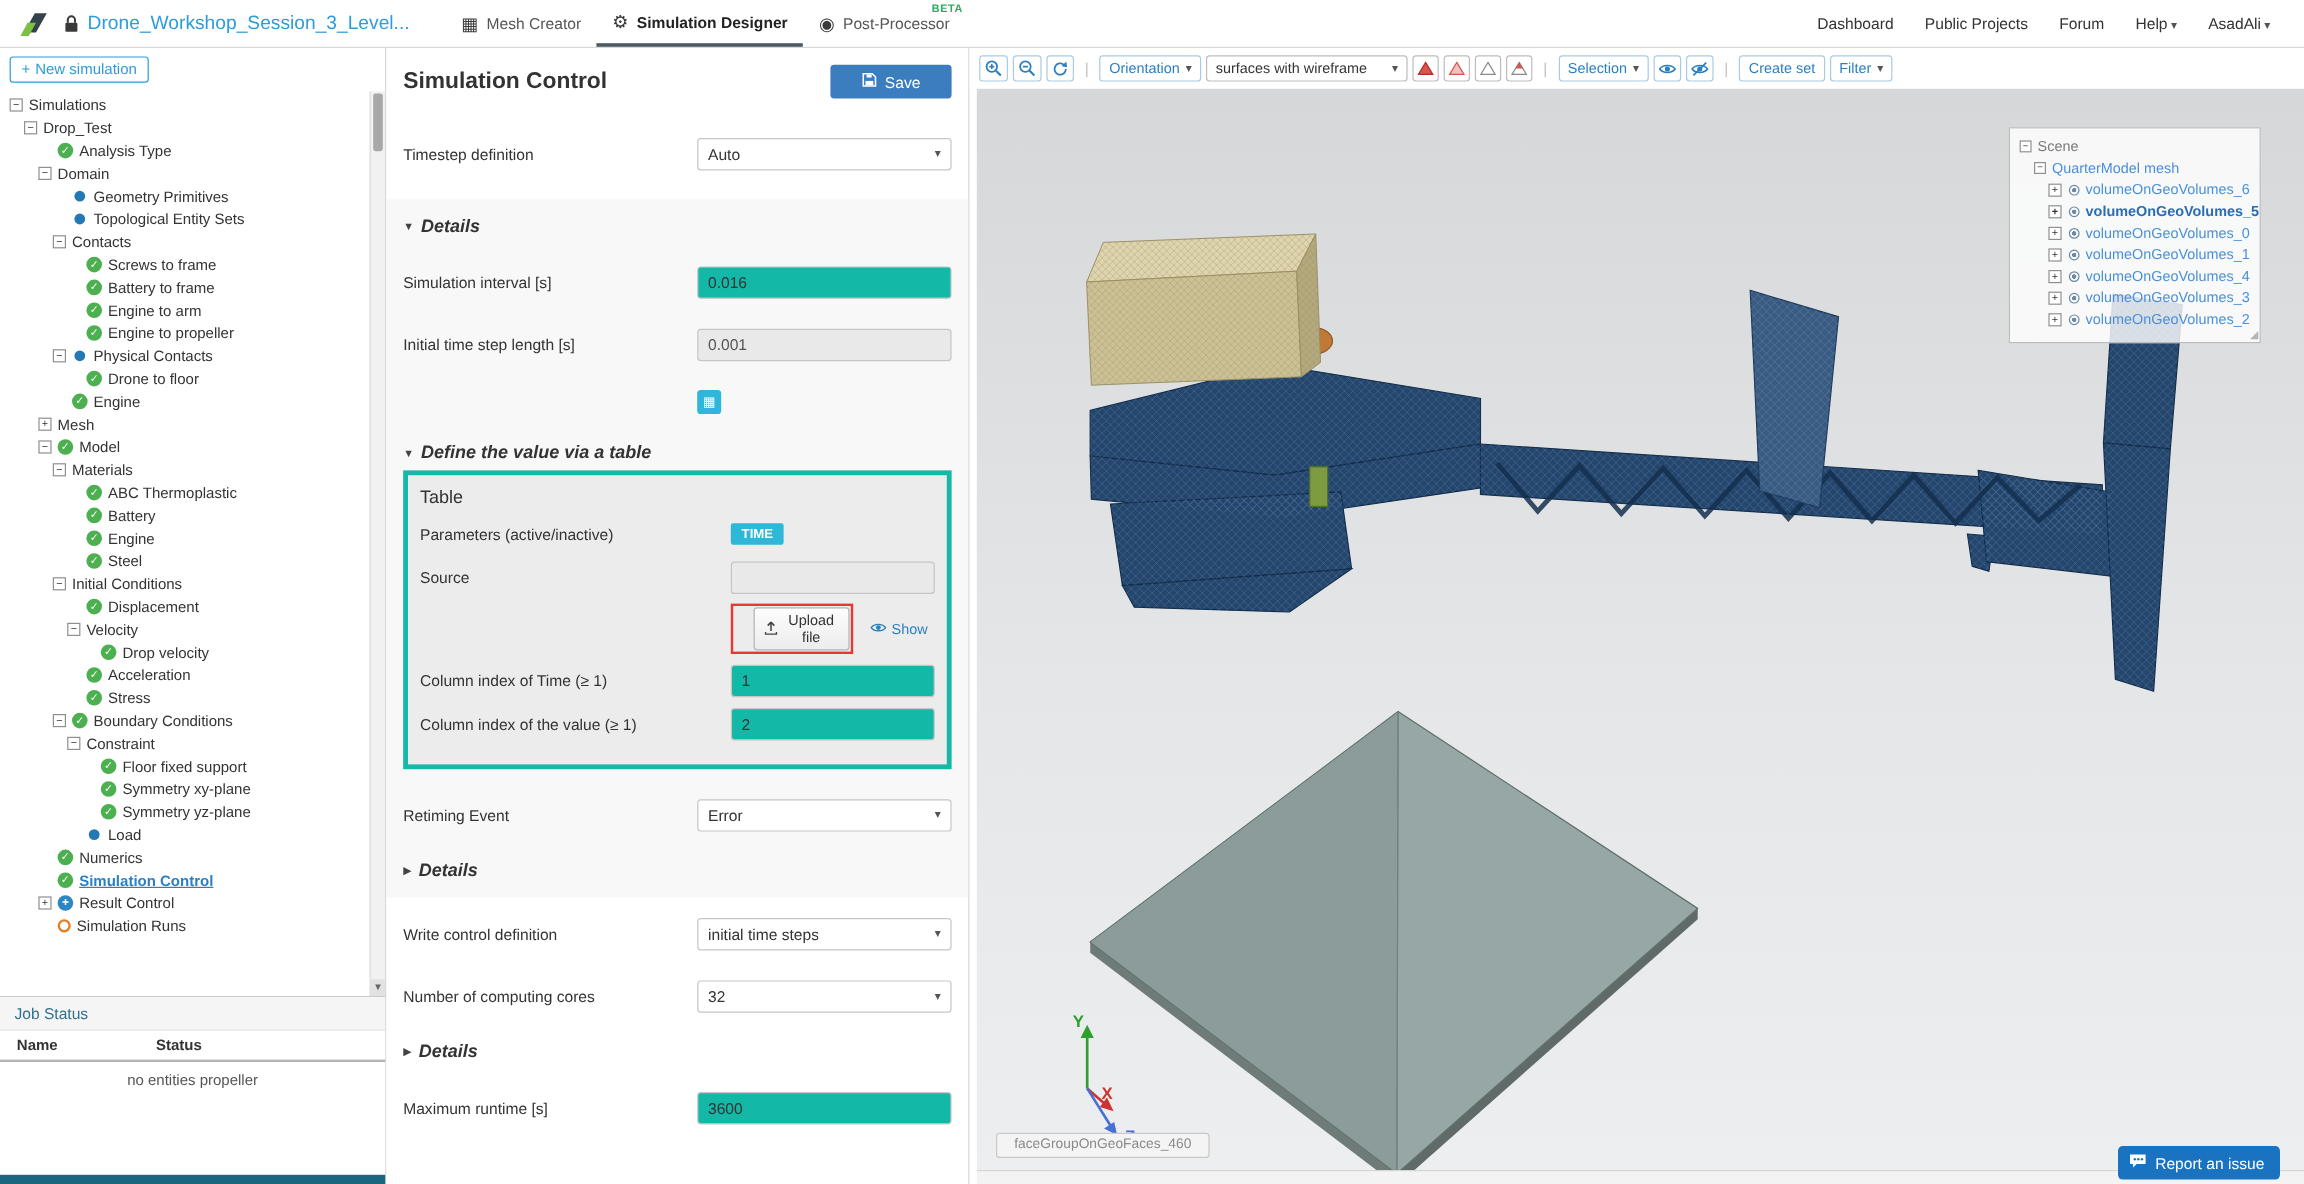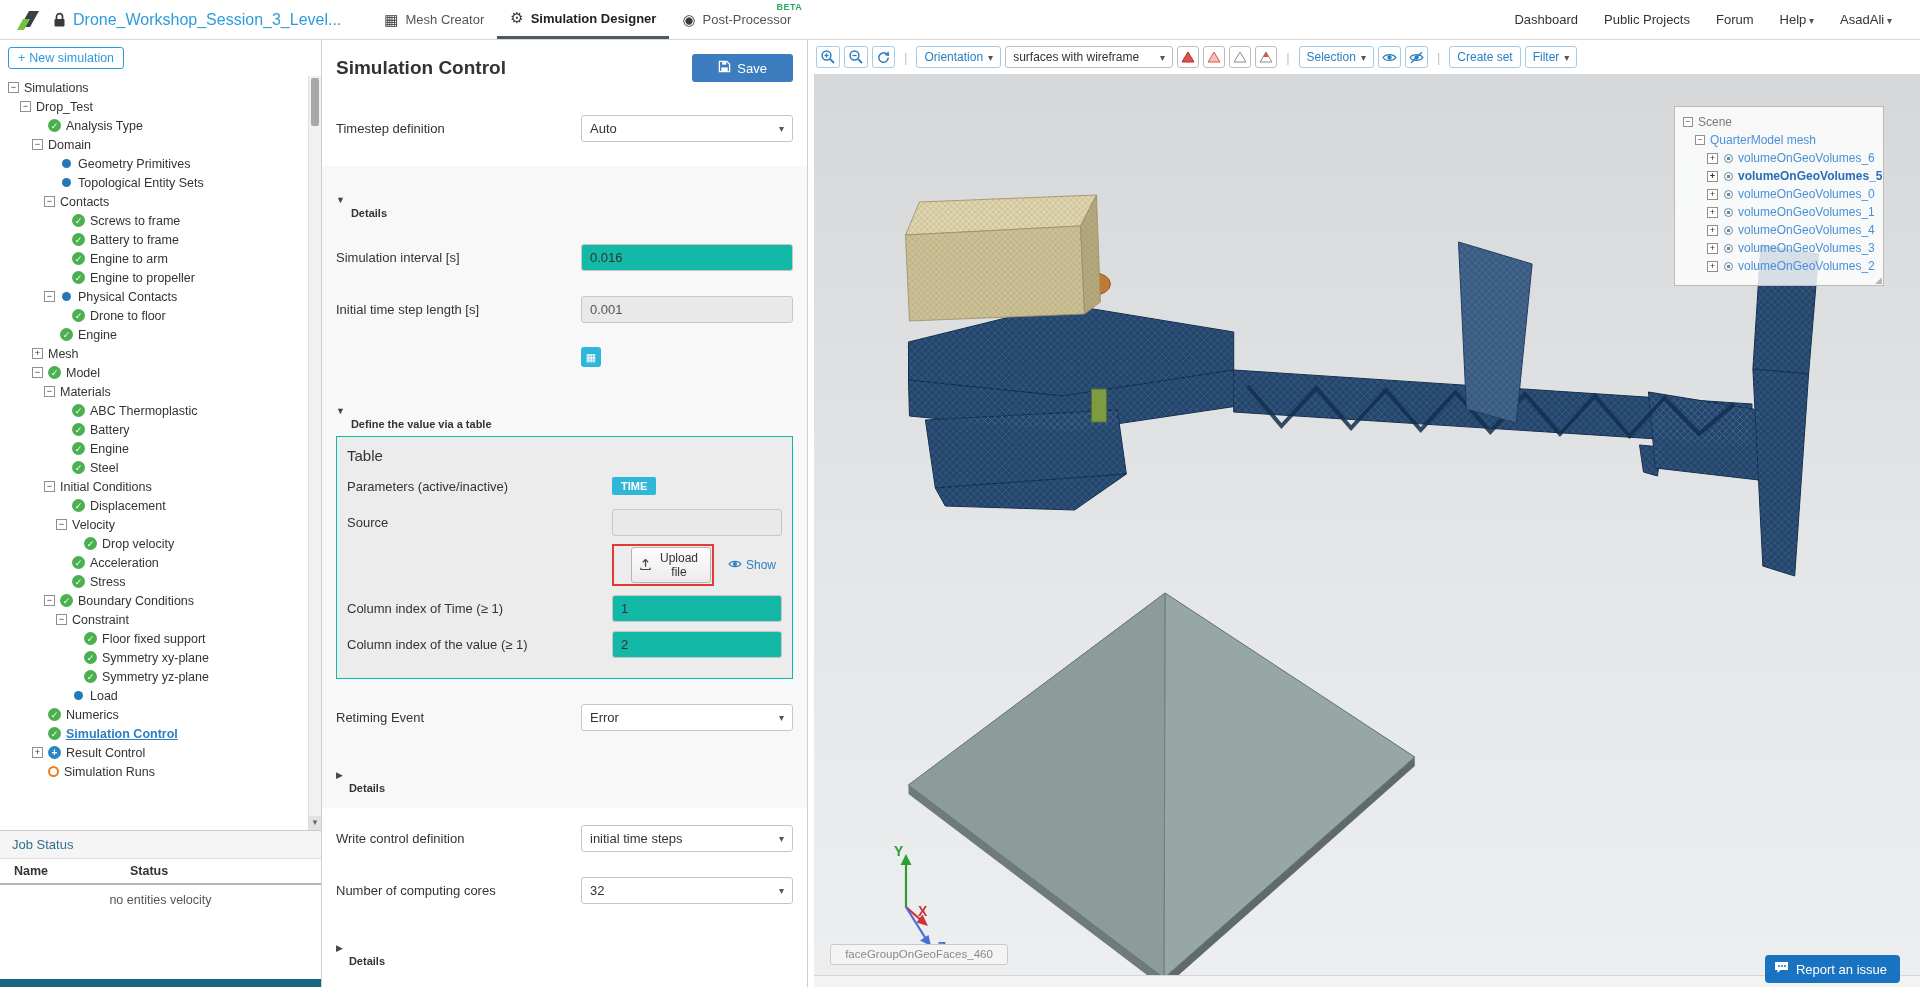--- a/index.html
+++ b/index.html
@@ -60,23 +60,23 @@
   .control { width:212px; display:flex; align-items:center; }
   .table-box .control { width:202px;padding-left:32px; }
   .tinput { width:100%; height:27px; border:1px solid #c6c6c6; border-radius:3px; padding:0 8px; font-size:13px; font-family:inherit; color:#333; background:#14b8a6; }
   .tinput:disabled, .tinput.disabled { background:#e9e9e9; color:#555; }
   .selectbox { width:100%; height:27px; border:1px solid #c6c6c6; border-radius:3px; background:#fff; display:flex; align-items:center; justify-content:space-between; padding:0 8px; cursor:pointer;gap:25px; }
   .selectbox .val { font-size:13px; color:#333; white-space:nowrap; overflow:hidden; }
   .caret { color:#555; font-size:10px; }
   .details-box { background:#f8f8f8; padding:4px 0 10px; margin-top:4px; }
   .dtoggle { display:flex; align-items:center; gap:6px; margin:10px 14px 4px; cursor:pointer; }
   .dtoggle .tri { font-size:9px; color:#444; }
-  .dtoggle .dlabel { font-weight:bold; font-size:11px; color:#333;margin-top:27px; }
+  .dtoggle .dlabel { font-weight:bold; font-style:italic; font-size:15px; color:#333; }
   .tablebtn { width:20px; height:20px; border:none; border-radius:3px; background:#30b6da; color:#fff; font-size:11px; line-height:20px; text-align:center; cursor:pointer; padding:0; }
-  .table-box { background:#ececec; border:1px solid #14b8a6; margin:6px 14px; padding:8px 10px 12px; }
+  .table-box { background:#ececec; border:4px solid #14b8a6; margin:6px 14px; padding:8px 10px 12px; }
   .table-box .row { margin:8px 0; }
   .tb-title { font-size:15px; color:#333; margin:2px 0 8px; }
   .badge { display:inline-block; background:#2fb7d8; color:#fff; font-size:11px; font-weight:bold; padding:3px 9px; border-radius:2px; }
   .btnrow { gap:8px; }
   .red-annot { display:inline-block; border:2px solid #e53935; padding:1px; }
   .upload { display:flex; align-items:center; gap:5px; border:1px solid #b5b5b5; background:linear-gradient(#fdfdfd,#ececec); border-radius:3px; padding:3px 8px; font-size:12px; color:#333; cursor:pointer; font-family:inherit;margin-left:16px; }
   .showbtn { display:flex; align-items:center; gap:4px; background:none; border:none; color:#2a7fc1; font-size:12px; cursor:pointer; font-family:inherit; }
 
   
   .viewport { position:relative; flex:1; background:#fff; display:flex; flex-direction:column; }
@@ -348,21 +348,21 @@
           <div class="thumbbar"></div>
           <div class="sbarrow">▼</div>
         </div>
       </div>
       <div class="jobstatus">
         <div class="js-title">Job Status</div>
         <div class="js-head">
           <span class="c1">Name</span>
           <span class="c2">Status</span>
         </div>
-        <div class="js-empty">no entities velocity</div>
+        <div class="js-empty">no entities propeller</div>
         <div class="sidebar-footer"></div>
       </div>
     </aside>
 
     <section class="panel">
       <div class="panel-head">
         <h1>Simulation Control</h1>
         <button class="save">
           <span>
             <svg width="13" height="13" viewBox="0 0 14 14">

